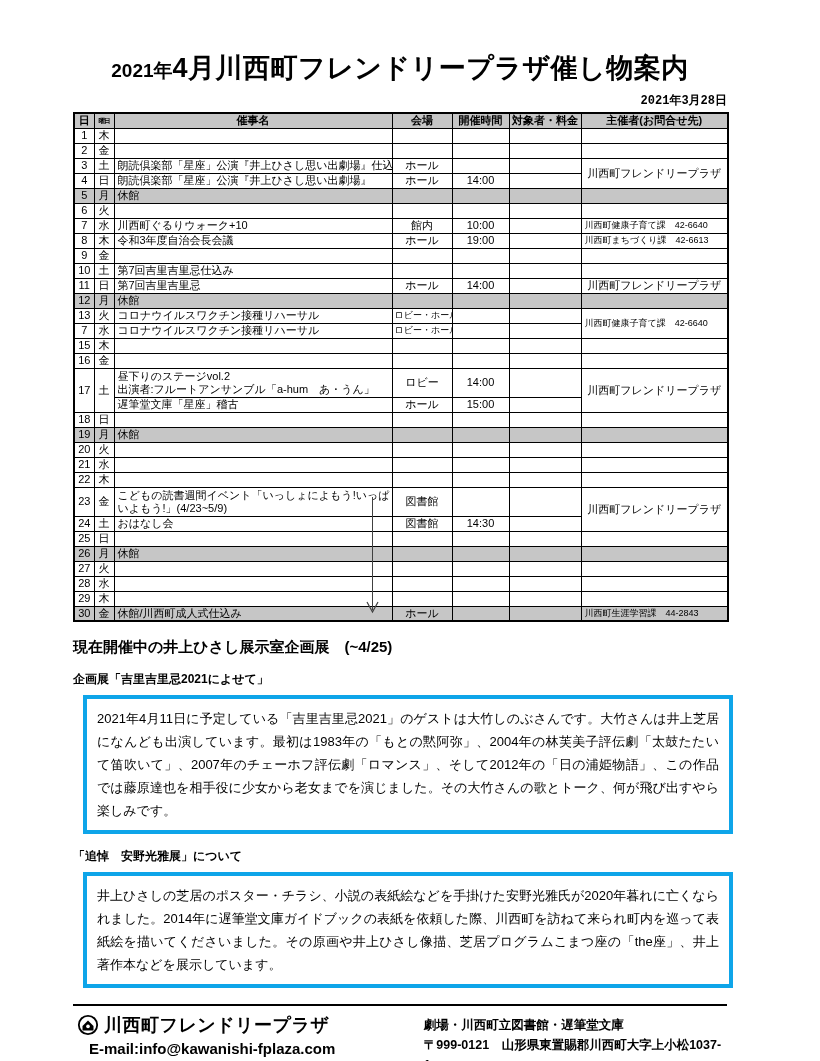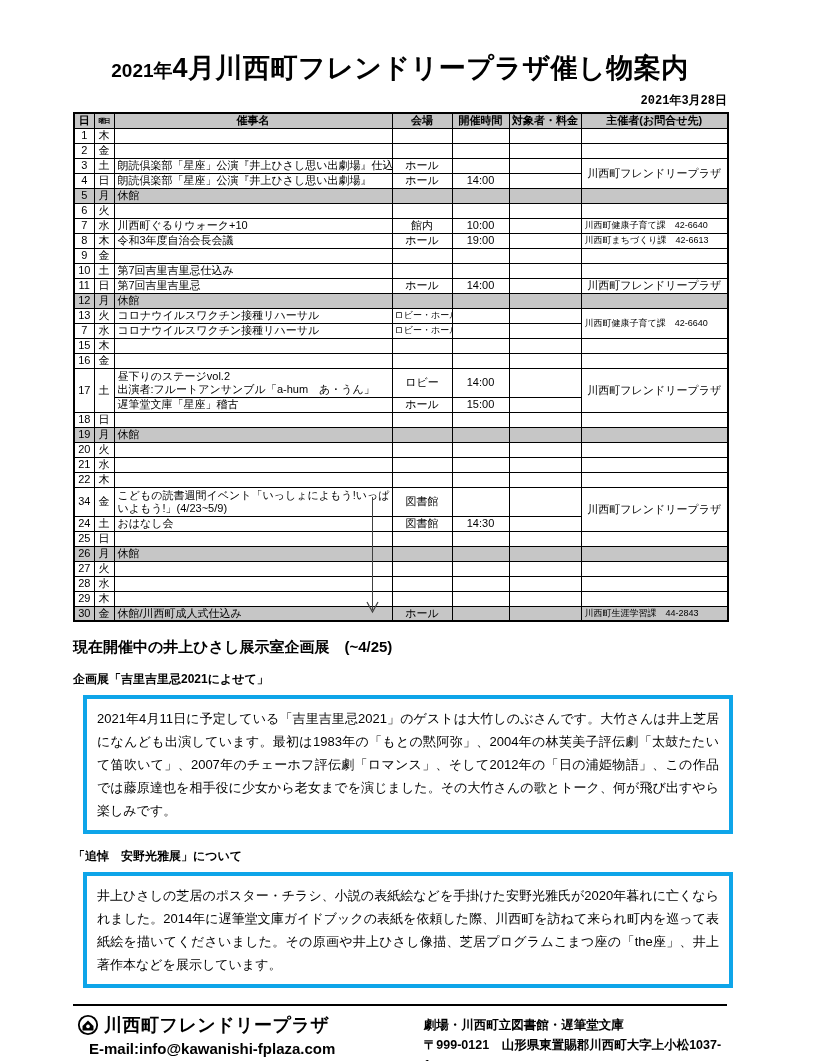--- a/index.html
+++ b/index.html
@@ -292,21 +292,21 @@
             <tr>
               <td class="col-day">22</td>
               <td class="col-wd">木</td>
               <td class="col-event"></td>
               <td class="col-venue"></td>
               <td class="col-time"></td>
               <td class="col-target"></td>
               <td class="col-contact"></td>
             </tr>
             <tr>
-              <td class="col-day">34</td>
+              <td class="col-day">23</td>
               <td class="col-wd">金</td>
               <td class="col-event wrap">こどもの読書週間イベント「いっしょによもう!いっぱいよもう!」(4/23~5/9)</td>
               <td class="col-venue">図書館</td>
               <td class="col-time"></td>
               <td class="col-target"></td>
               <td class="col-contact" rowspan="2">川西町フレンドリープラザ</td>
             </tr>
             <tr>
               <td class="col-day">24</td>
               <td class="col-wd">土</td>

